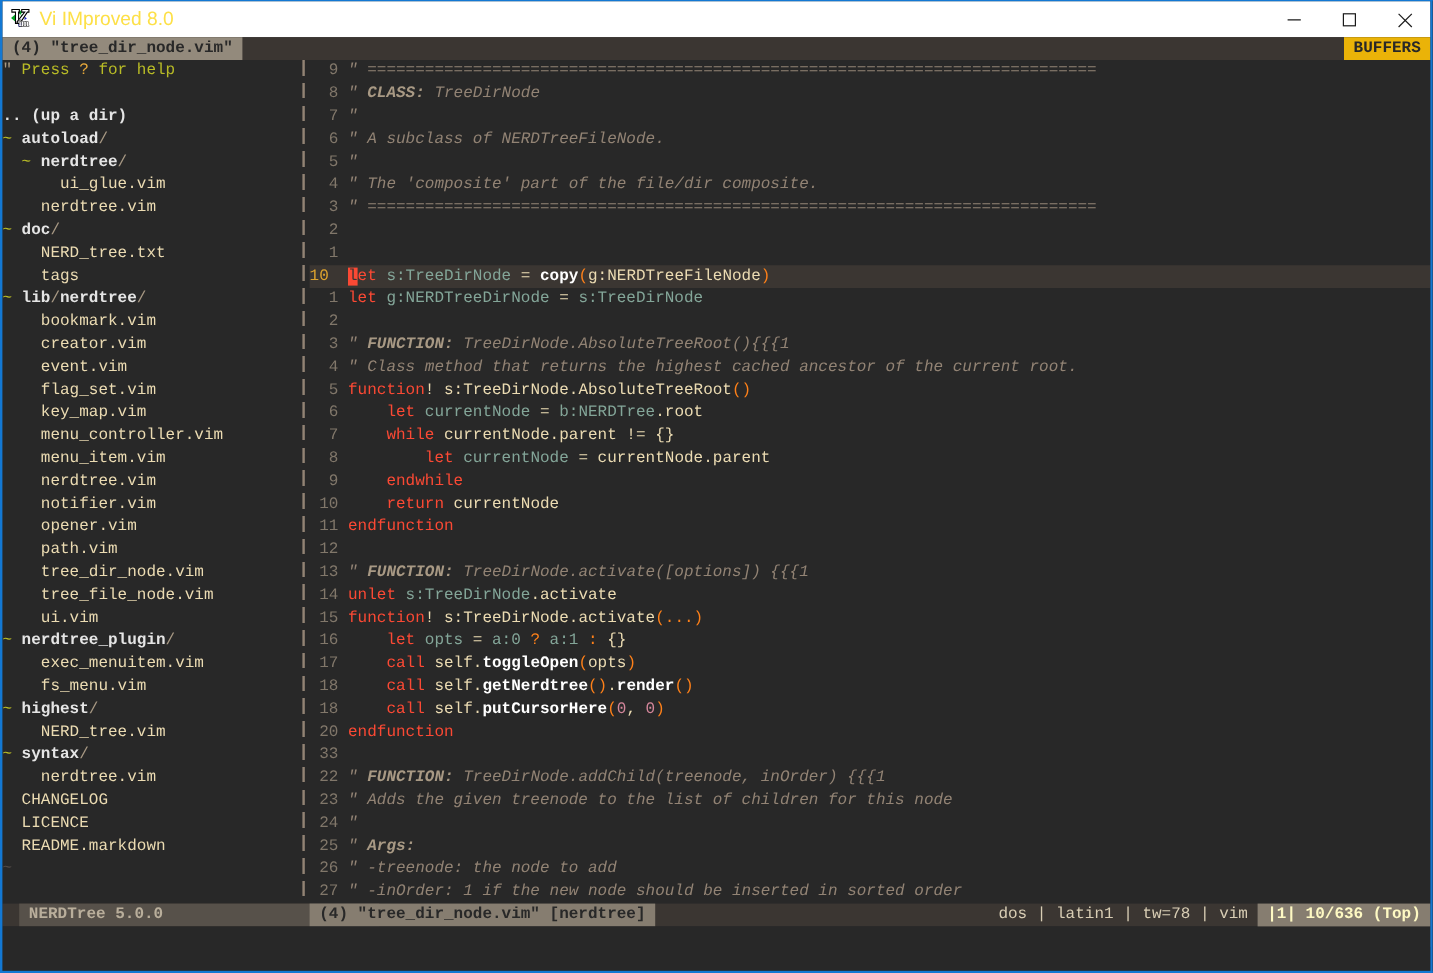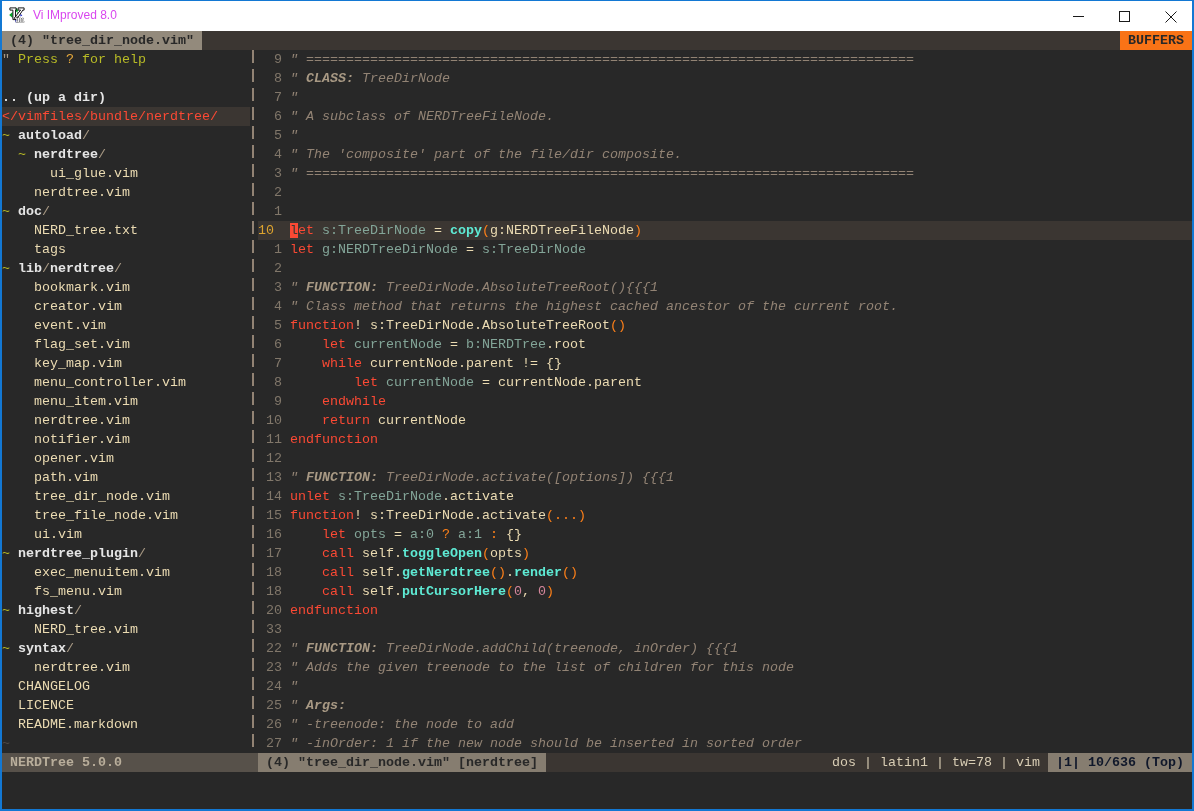--- a/index.html
+++ b/index.html
@@ -3,21 +3,21 @@
 *{margin:0;padding:0;box-sizing:border-box}
 html,body{width:1194px;height:811px;background:#282828;overflow:hidden}
 body{position:relative;font-family:"Liberation Mono",monospace}
 .abs{position:absolute}
 pre{font:13.3333px/19px "Liberation Mono",monospace;color:#ebdbb2;letter-spacing:0.0007px}
 .c{color:#928374;font-style:italic}
 .t{color:#a89984;font-weight:bold}
 .k{color:#fb4934}
 .b{color:#83a598}
 .o{color:#fe8019}
-.g{color:#5eead4;font-weight:bold}
+.g{color:#ffffff;font-weight:bold}
 .sb{font-weight:normal}
 .ln{color:#81776a}
 .gold{color:#dda32e}
 .cur{background:#fb4934;color:#3b3632}
 .row{display:block}
 .cl{background:#3b3632}
 .p{color:#b8bb26}
 .pb{color:#e5e5e5;font-weight:bold}
 .y{color:#e7a93c}
 .pu{color:#d3869b}
@@ -29,34 +29,34 @@
 <svg class="abs" style="left:9px;top:7px" width="16" height="16" viewBox="0 0 16 16">
 <polygon points="0.2,8 3.6,5 3.6,11" fill="#00a424"></polygon>
 <polygon points="6.8,0.6 9.4,3.4 7.9,5.2 6.1,3.4" fill="#00a424"></polygon>
 <polygon points="8.4,4.8 11,7.6 8.4,7.6" fill="#00a424"></polygon>
 <polygon points="6,12.6 8.5,11.4 10.4,14 6.8,15.4" fill="#2228c8"></polygon>
 <polygon points="11.4,6.8 13.4,8.4 11.4,9.6" fill="#2228c8"></polygon>
 <polygon points="0.9,0.9 7.1,0.9 7.1,3.1 6.5,3.1 6.5,12.6 3.9,12.6 3.9,3.1 0.9,3.1" fill="#ffffff" stroke="#000000" stroke-width="0.9"></polygon>
 <polygon points="9.1,0.9 15.1,0.9 15.1,3.1 13.8,3.1 7.2,13.1 5,11.4 11.6,3.1 9.1,3.1" fill="#ffffff" stroke="#000000" stroke-width="0.9"></polygon>
 <text x="6.7" y="14.7" font-family="Liberation Serif" font-size="8" font-weight="bold" fill="#ffffff" stroke="#000000" stroke-width="0.7" paint-order="stroke" letter-spacing="-0.5">im</text>
 </svg>
-<div class="abs" style="left:33px;top:8px;font-family:'Liberation Sans',sans-serif;font-size:12px;color:#d946ef">Vi IMproved 8.0</div>
+<div class="abs" style="left:33px;top:8px;font-family:'Liberation Sans',sans-serif;font-size:16px;color:#fde047">Vi IMproved 8.0</div>
 <svg class="abs" style="left:1056px;top:1px" width="138" height="30" viewBox="0 0 138 30">
     <line x1="17" y1="15.5" x2="28" y2="15.5" stroke="#1a1a1a" stroke-width="1"></line>
     <rect x="63.5" y="10.5" width="10" height="10" fill="none" stroke="#1a1a1a" stroke-width="1"></rect>
     <line x1="109.5" y1="10.5" x2="120.5" y2="21.5" stroke="#1a1a1a" stroke-width="1"></line>
     <line x1="120.5" y1="10.5" x2="109.5" y2="21.5" stroke="#1a1a1a" stroke-width="1"></line>
   </svg>
 <div class="abs" style="left:2px;top:31px;width:1190px;height:19px;background:#3b3632"></div>
 <pre class="abs" style="left:2px;top:31px;width:200px;height:19px;background:#938a7c;color:#282828;font-weight:bold"> (4) "tree_dir_node.vim"</pre>
-<pre class="abs" style="left:1120px;top:31px;width:72px;height:19px;background:#f97316;color:#282828;font-weight:bold"> BUFFERS</pre>
+<pre class="abs" style="left:1120px;top:31px;width:72px;height:19px;background:#eab308;color:#282828;font-weight:bold"> BUFFERS</pre>
 <pre class="abs" style="left:2px;top:50px;width:248px;height:703px"><span class="sl">"</span><span class="p"> Press </span><span class="y">?</span><span class="p"> for help</span>
 
 <span class="pb">.. (up a dir)</span>
-<span class="row cl"><span class="r">&lt;/vimfiles/bundle/nerdtree/</span></span><span class="p">~</span> <span class="pb">autoload</span><span class="sl">/</span>
+<span class="p">~</span> <span class="pb">autoload</span><span class="sl">/</span>
   <span class="p">~</span> <span class="pb">nerdtree</span><span class="sl">/</span>
       ui_glue.vim
     nerdtree.vim
 <span class="p">~</span> <span class="pb">doc</span><span class="sl">/</span>
     NERD_tree.txt
     tags
 <span class="p">~</span> <span class="pb">lib</span><span class="sl">/</span><span class="pb">nerdtree</span><span class="sl">/</span>
     bookmark.vim
     creator.vim
     event.vim
@@ -115,20 +115,20 @@
 <span class="ln"> 20 </span><span class="k">endfunction</span>
 <span class="ln"> 33 </span>
 <span class="ln"> 22 </span><span class="c">" <span class="t">FUNCTION:</span> TreeDirNode.addChild(treenode, inOrder) {{{1</span>
 <span class="ln"> 23 </span><span class="c">" Adds the given treenode to the list of children for this node</span>
 <span class="ln"> 24 </span><span class="c">"</span>
 <span class="ln"> 25 </span><span class="c">" <span class="t">Args:</span></span>
 <span class="ln"> 26 </span><span class="c">" -treenode: the node to add</span>
 <span class="ln"> 27 </span><span class="c">" -inOrder: 1 if the new node should be inserted in sorted order</span>
 </pre>
 <div class="abs" style="left:2px;top:753px;width:1190px;height:19px;background:#3b3632"></div>
-<pre class="abs" style="left:2px;top:753px;width:300px;height:19px;background:#57514a;font-weight:bold;color:#b9ae9b"> NERDTree 5.0.0</pre>
+<pre class="abs" style="left:16px;top:753px;width:300px;height:19px;background:#57514a;font-weight:bold;color:#b9ae9b"> NERDTree 5.0.0</pre>
 <pre class="abs" style="left:258px;top:753px;width:288px;height:19px;background:#867d70;color:#282828;font-weight:bold"> (4) "tree_dir_node.vim" [nerdtree]</pre>
 <pre class="abs" style="left:832px;top:753px;color:#d8cdb4">dos | latin1 | tw=78 | vim</pre>
-<pre class="abs" style="left:1048px;top:753px;width:144px;height:36px;background:#867d70;color:#0f172a;font-weight:bold"> |1| 10/636 (Top)</pre>
+<pre class="abs" style="left:1048px;top:753px;width:144px;height:36px;background:#867d70;color:#fef9c3;font-weight:bold"> |1| 10/636 (Top)</pre>
 <div class="abs" style="left:2px;top:772px;width:1190px;height:37px;background:#282828"></div>
 <div class="abs" style="left:0;top:0;width:1194px;height:1px;background:#1378d3"></div>
 <div class="abs" style="left:0;top:0;width:2px;height:811px;background:#1378d3"></div>
 <div class="abs" style="left:1192px;top:0;width:2px;height:811px;background:#1378d3"></div>
 <div class="abs" style="left:0;top:809px;width:1194px;height:2px;background:#1378d3"></div>
 </body></html>

